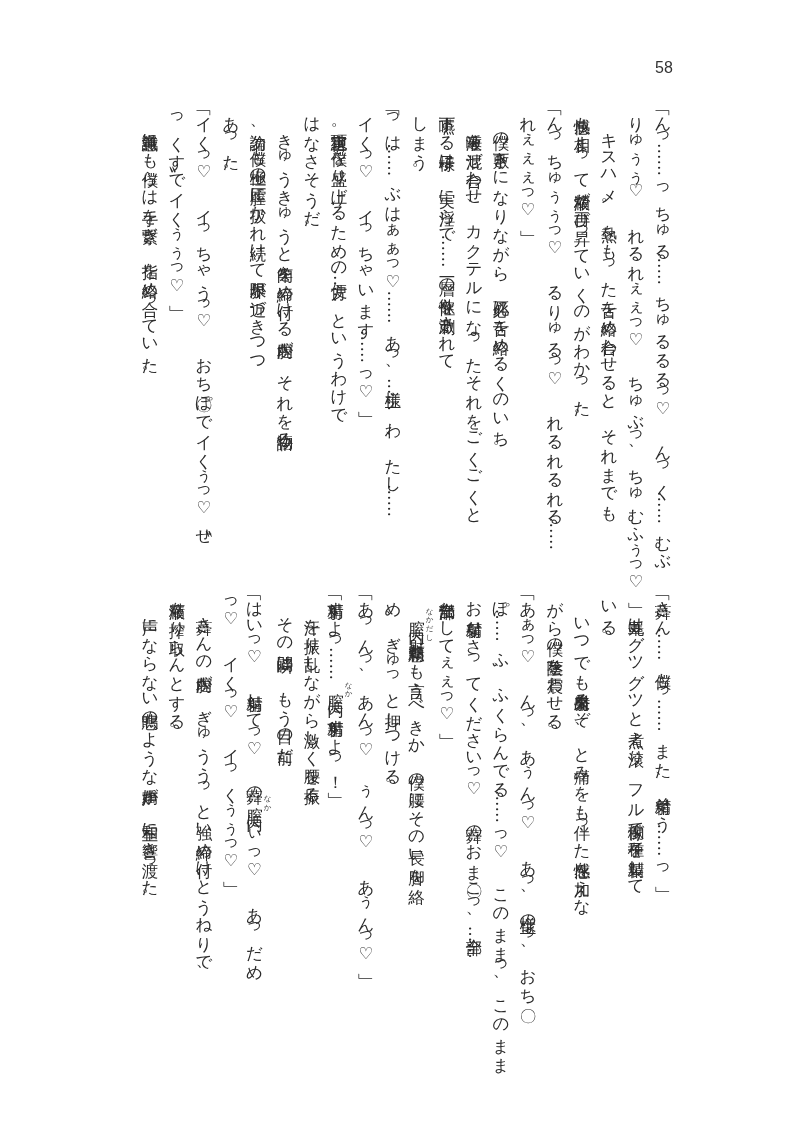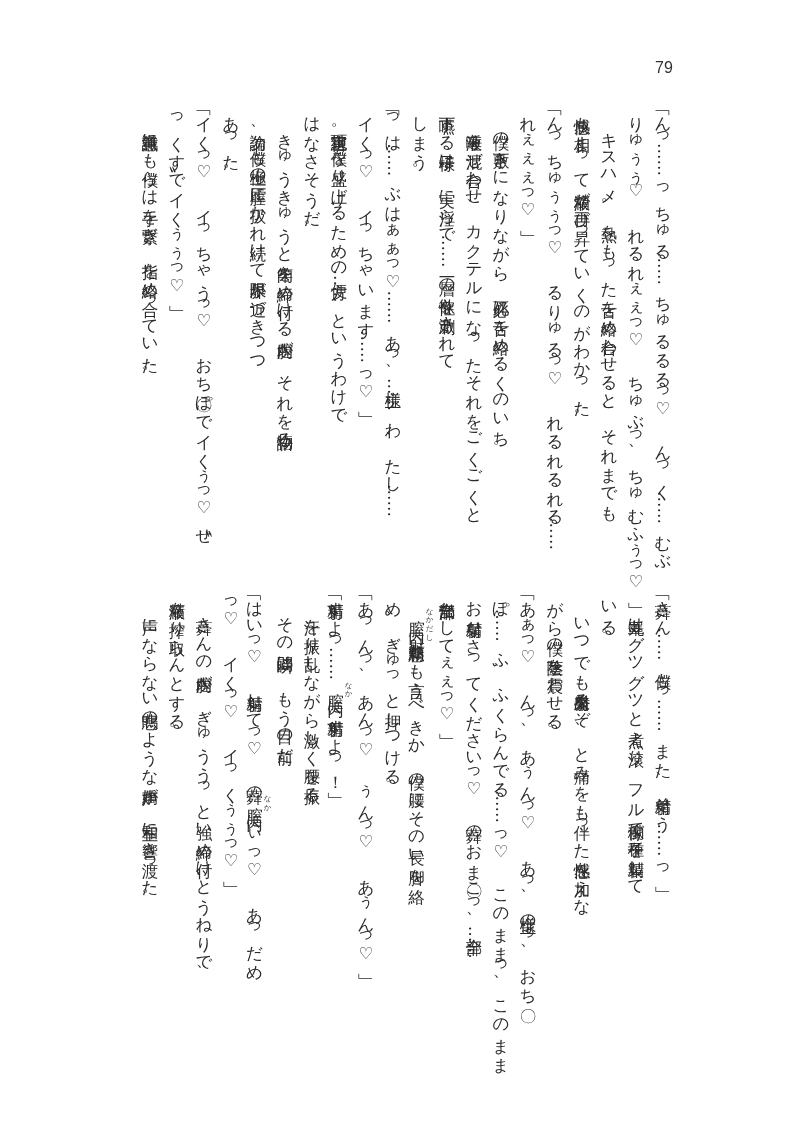--- a/index.html
+++ b/index.html
@@ -50,21 +50,21 @@
       font-size: 7.5px;
       line-height: 1;
       color: #444444;
     }
   </style>
 </head>
 <body>
 
 <div class="page">
 
-  <div class="page-number">79</div>
+  <div class="page-number">58</div>
 
   <div class="block upper">
     <div class="col">「んっ……っちゅる……ちゅるるるっ♡　んっく……むぶ</div>
     <div class="col">りゅぅぅ♡　れるれぇぇっ♡　ちゅぶっ、ちゅむふぅっ♡」</div>
     <div class="col">　キスハメ。熱をもった舌を絡め合わせると、それまでも</div>
     <div class="col">快感も相まって精液が再び昇っていくのがわかった。</div>
     <div class="col">「んっちゅぅぅっ♡　るりゅるっ♡　れるれるれる……</div>
     <div class="col">れぇぇぇっ♡」</div>
     <div class="col">　僕の下敷きになりながら、必死に舌を絡めるくのいち。</div>
     <div class="col">　唾液を混ぜ合わせ、カクテルになったそれをごくごくと</div>

